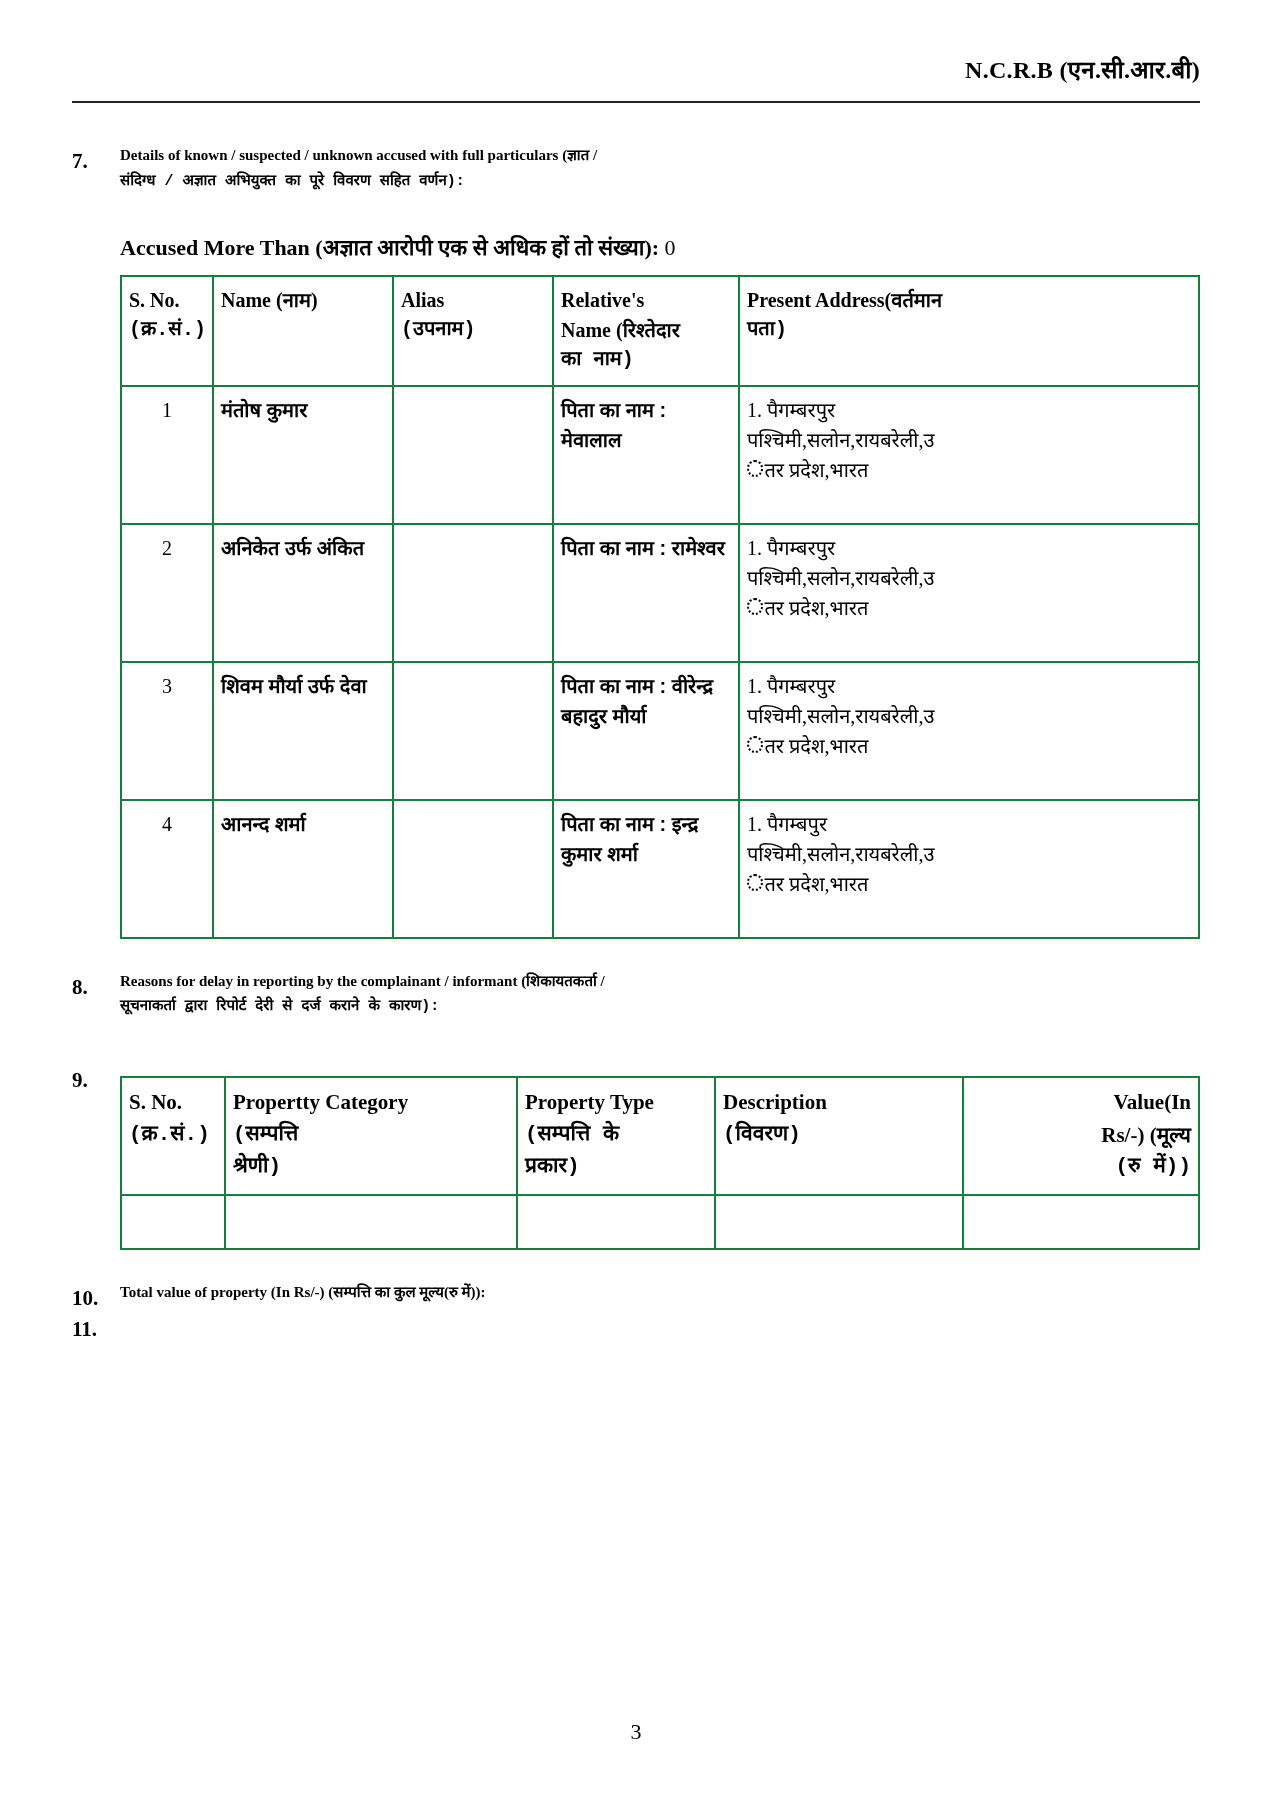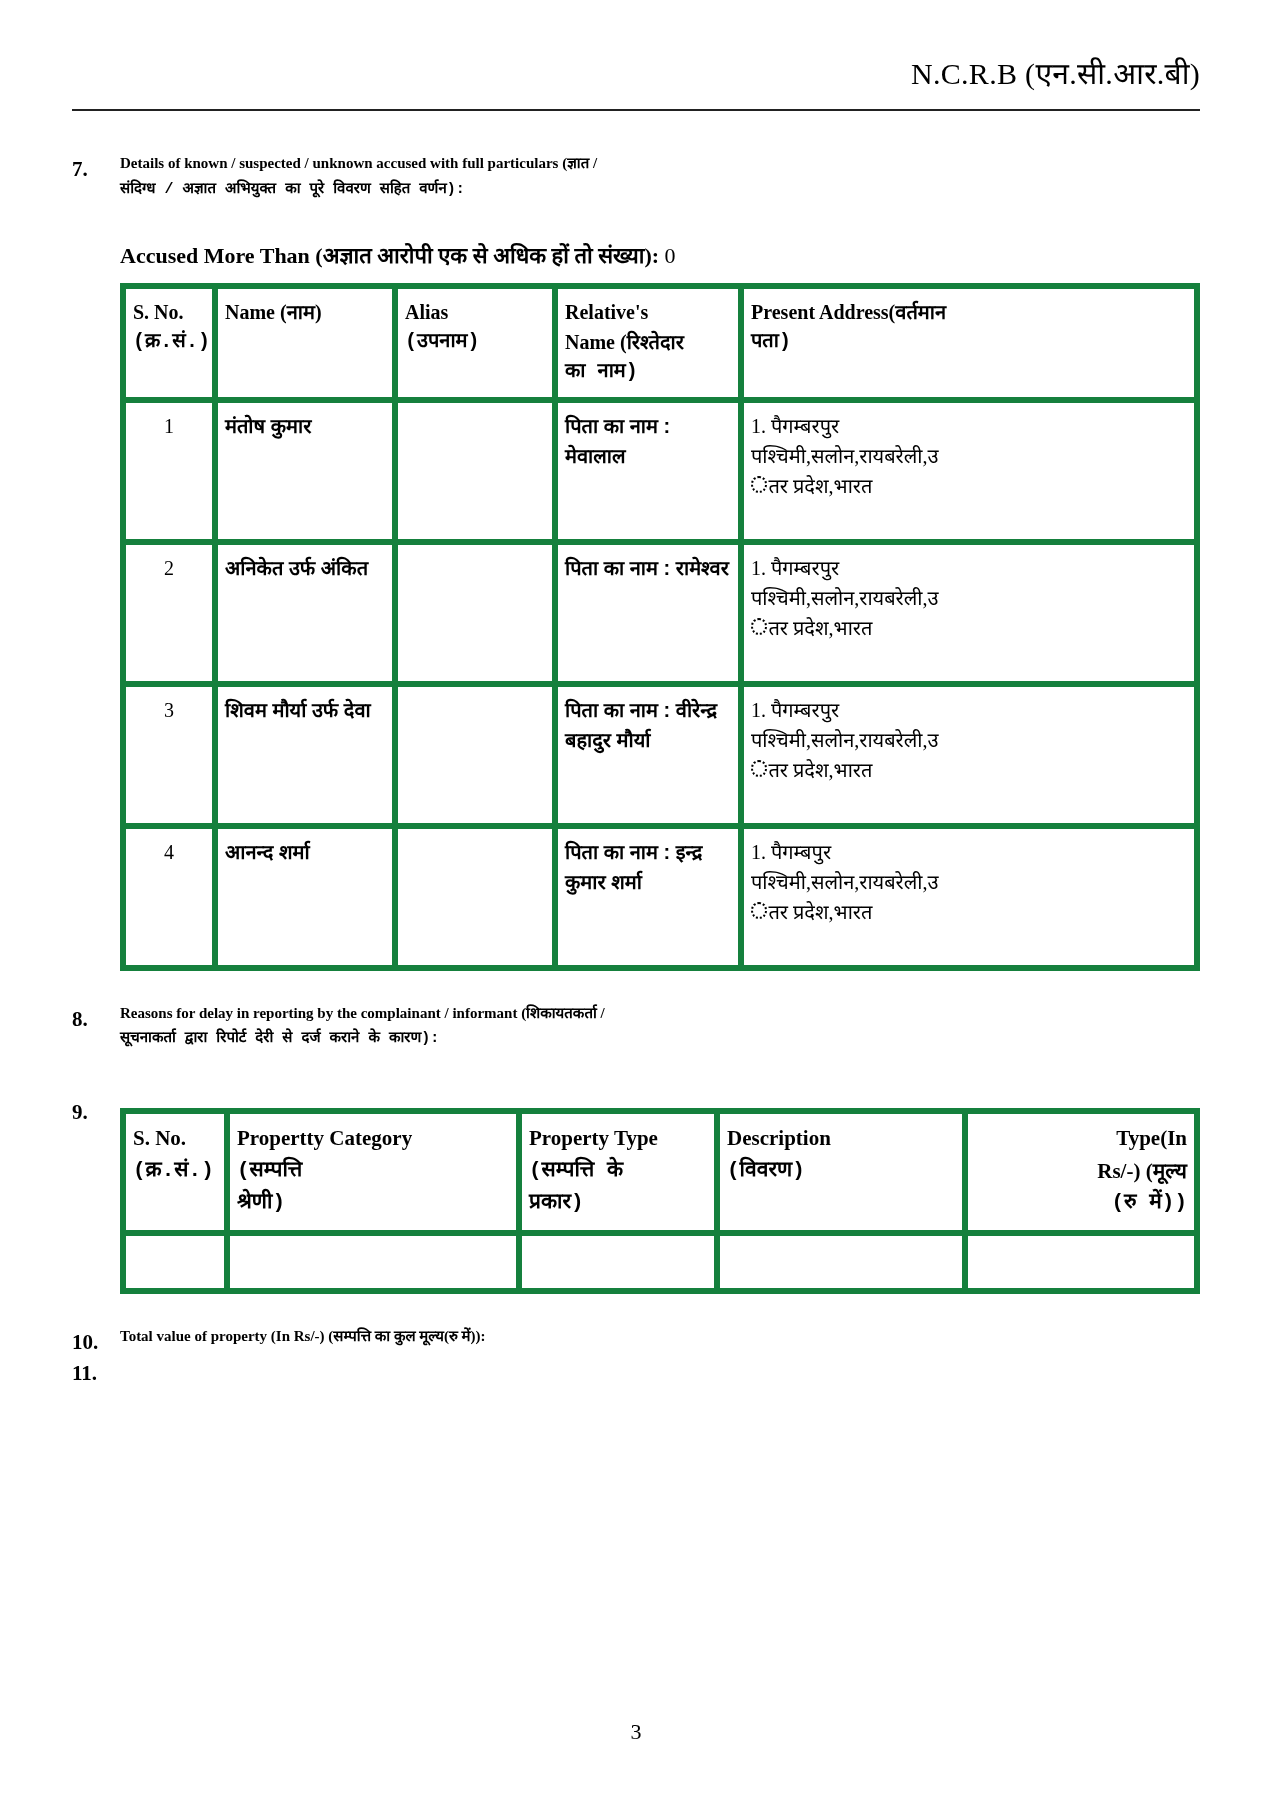--- a/index.html
+++ b/index.html
@@ -22,22 +22,22 @@
     position: relative;
   }
 
   
   .header {
     padding: 52px 72px 0 72px;
     text-align: right;
   }
   .header-title {
     font-family: "Liberation Serif", "DejaVu Serif", serif;
-    font-weight: normal;
-    font-size: 30px;
+    font-weight: bold;
+    font-size: 24px;
     letter-spacing: 0.3px;
     display: inline-block;
   }
   .header-rule {
     margin: 16px 72px 0 72px;
     border-top: 2px solid #222222;
   }
 
   
   .content {
@@ -85,21 +85,21 @@
     font-weight: normal;
   }
 
   
   table {
     border-collapse: collapse;
     width: 100%;
     table-layout: fixed;
   }
   table td, table th {
-    border: 6px solid #15803d;
+    border: 2px solid #15803d;
     vertical-align: top;
     padding: 8px 7px 10px 7px;
   }
   .accused-table th {
     text-align: left;
     font-weight: bold;
     font-size: 20px;
     line-height: 1.5;
   }
   .accused-table td {
@@ -315,21 +315,21 @@
               <th>
                 <div>Property Type</div>
                 <div class="hindi">(सम्पत्ति के</div>
                 <div class="hindi">प्रकार)</div>
               </th>
               <th>
                 <div>Description</div>
                 <div class="hindi">(विवरण)</div>
               </th>
               <th class="right-head">
-                <div>Type(In</div>
+                <div>Value(In</div>
                 <div>Rs/-) (मूल्य</div>
                 <div class="hindi">(रु में))</div>
               </th>
             </tr>
           </thead>
           <tbody>
             <tr>
               <td class="empty-cell"></td>
               <td class="empty-cell"></td>
               <td class="empty-cell"></td>

